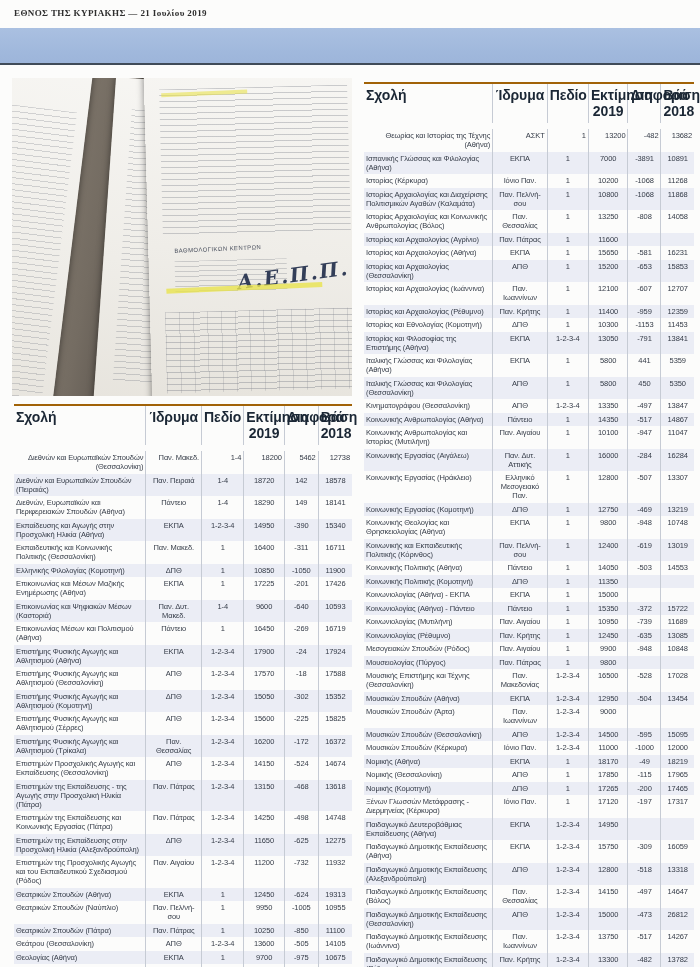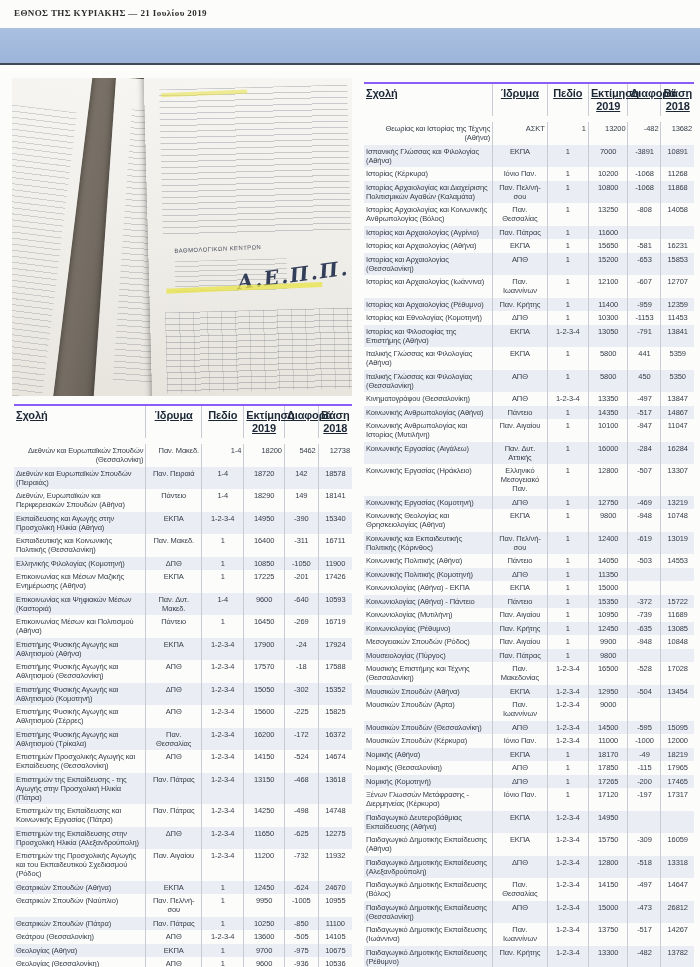--- a/index.html
+++ b/index.html
@@ -71,24 +71,24 @@
     height:10%; opacity:.8;
   }
   
   table.data-table {
     position:absolute; border-collapse:collapse; table-layout:fixed;
     font-size:7.5px; color:#343b47; letter-spacing:-0.1px;
   }
   table.t-left  { top:404px; left:14px;  width:338px; }
   table.t-right { top:82px;  left:364px; width:330px; }
   .data-table th {
-    border-top:2px solid #8b5cf6;
+    border-top:2px solid #a16207;
     border-bottom:3px solid #4a9fc4;
-    font-size:11px; font-weight:bold; color:#1b2735;
-    padding:3px 2px 4px; text-align:center; vertical-align:top; line-height:1.15;text-decoration:underline;
+    font-size:14px; font-weight:bold; color:#1b2735;
+    padding:3px 2px 4px; text-align:center; vertical-align:top; line-height:1.15;
   }
   .data-table th.col-school { text-align:left; padding-left:2px; }
   .data-table td {
     padding:2px 2px 2.5px; text-align:center; vertical-align:top; line-height:1.2;
   }
   .data-table td.col-school { text-align:left; padding-left:2px; }
   .data-table td:not(:first-child), .data-table th:not(:first-child) {
     border-left:1px solid #c6cbd4;
   }
   .data-table tbody tr:nth-child(even) { background:#ebedf5; }
@@ -295,21 +295,21 @@
           <td>11200</td>
           <td>-732</td>
           <td>11932</td>
         </tr>
         <tr>
           <td class="col-school">Θεατρικών Σπουδών (Αθήνα)</td>
           <td>ΕΚΠΑ</td>
           <td>1</td>
           <td>12450</td>
           <td>-624</td>
-          <td>24670</td>
+          <td>19313</td>
         </tr>
         <tr>
           <td class="col-school">Θεατρικών Σπουδών (Ναύπλιο)</td>
           <td>Παν. Πελ/νή-σου</td>
           <td>1</td>
           <td>9950</td>
           <td>-1005</td>
           <td>10955</td>
         </tr>
         <tr>

